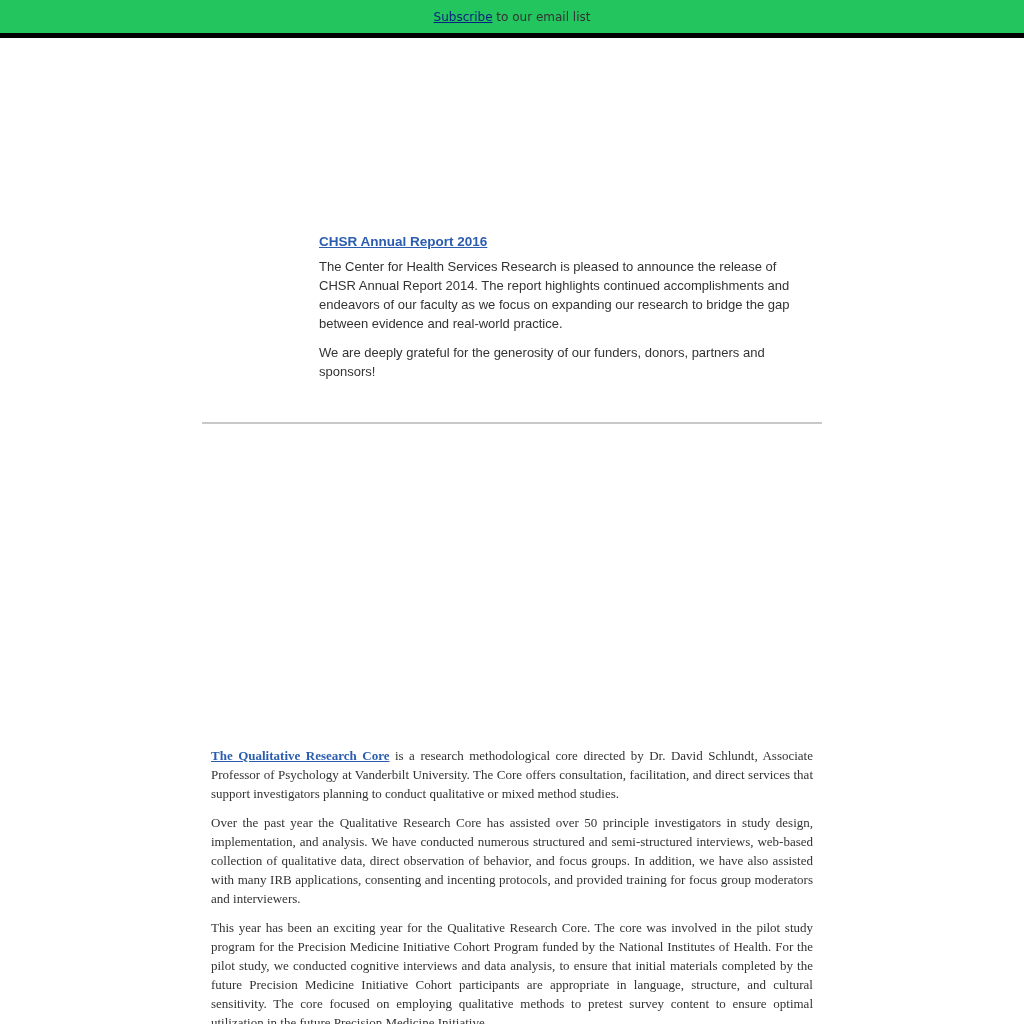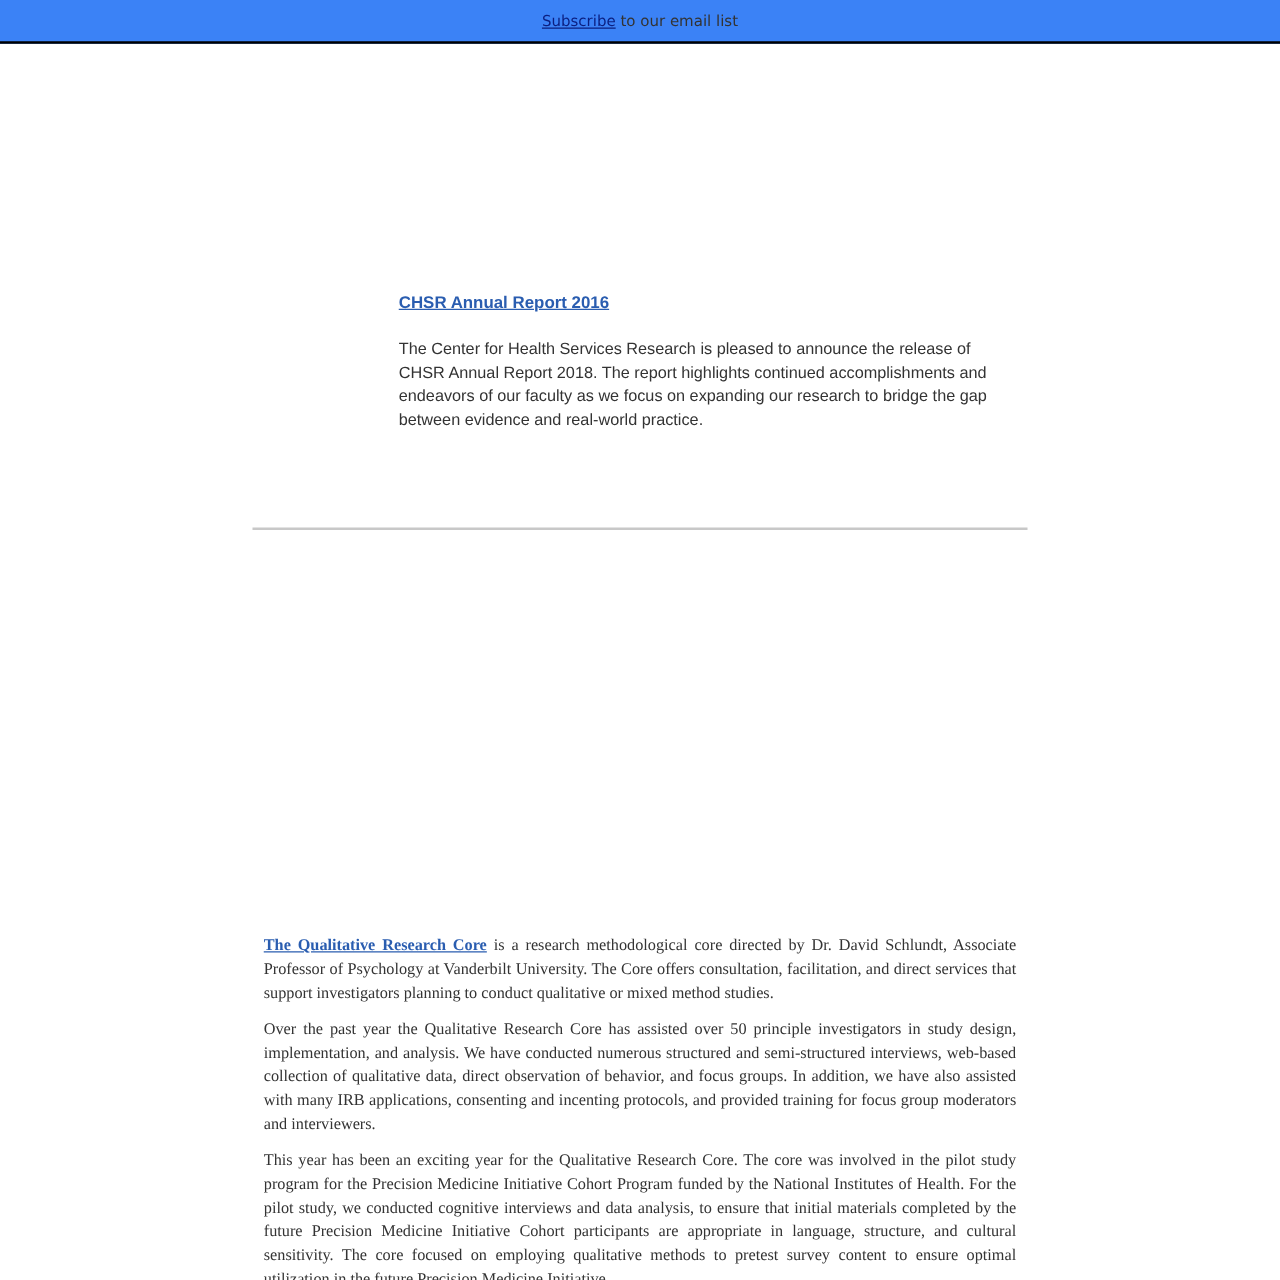--- a/index.html
+++ b/index.html
@@ -1,36 +1,37 @@
 <!DOCTYPE html>
 <html><head>
 <meta charset="utf-8">
 <style>
   html, body { margin: 0; padding: 0; background: #ffffff; }
   body { width: 1024px; height: 1024px; overflow: hidden; position: relative; font-family: "Liberation Sans", sans-serif; color: #333333; }
-  .topbar { position: absolute; left: 0; top: 0; width: 1024px; height: 33px; background: #3b82f6; border-bottom: 2px solid #000000; text-align: center; font-family: "DejaVu Sans", sans-serif; font-size: 12px; line-height: 34px; color: #333; }
+  .topbar { position: absolute; left: 0; top: 0; width: 1024px; height: 33px; background: #22c55e; border-bottom: 5px solid #000000; text-align: center; font-family: "DejaVu Sans", sans-serif; font-size: 12px; line-height: 34px; color: #333; }
   .topbar a { color: #1a0dab; color: #0b1f80; text-decoration: underline; }
   .section1 { position: absolute; left: 319px; top: 232px; width: 490px; font-size: 13px; line-height: 19px; }
-  .title-link { font-weight: bold; font-size: 13.5px; color: #2a5db0; text-decoration: underline; display: inline-block; margin-bottom: 18px; }
+  .title-link { font-weight: bold; font-size: 13.5px; color: #2a5db0; text-decoration: underline; display: inline-block; margin-bottom: 6px; }
   .section1 p { margin: 0 0 10px 0; }
   .divider { position: absolute; left: 202px; top: 422px; width: 620px; height: 2px; background: #c8c8c8; }
   .section2 { position: absolute; left: 211px; top: 746px; width: 602px; font-size: 13px; line-height: 19px; text-align: justify; }
   .section2 p { margin: 0 0 10px 0; font-family: Liberation Serif, serif; }
   .section2 a { color: #2a5db0; font-weight: bold; text-decoration: underline; }
 </style>
 </head>
 <body>
 
 <div class="topbar">
   <a href="#">Subscribe</a><span> to our email list</span>
 </div>
 
 <div class="section1">
   <a href="#" class="title-link">CHSR Annual Report 2016</a>
-  <p>The Center for Health Services Research is pleased to announce the release of CHSR Annual Report 2018. The report highlights continued accomplishments and endeavors of our faculty as we focus on expanding our research to bridge the gap between evidence and real-world practice.</p>
+  <p>The Center for Health Services Research is pleased to announce the release of CHSR Annual Report 2014. The report highlights continued accomplishments and endeavors of our faculty as we focus on expanding our research to bridge the gap between evidence and real-world practice.</p>
+  <p>We are deeply grateful for the generosity of our funders, donors, partners and sponsors!</p>
 </div>
 
 <div class="divider"></div>
 
 <div class="section2">
   <p><a href="#">The Qualitative Research Core</a><span> is a research methodological core directed by Dr. David Schlundt, Associate Professor of Psychology at Vanderbilt University.  The Core offers consultation, facilitation, and direct services that support investigators planning to conduct qualitative or mixed method studies.</span></p>
   <p>Over the past year the Qualitative Research Core has assisted over 50 principle investigators in study design, implementation, and analysis. We have conducted numerous structured and semi-structured interviews, web-based collection of qualitative data, direct observation of behavior, and focus groups. In addition, we have also assisted with many IRB applications, consenting and incenting protocols, and provided training for focus group moderators and interviewers.</p>
   <p>This year has been an exciting year for the Qualitative Research Core. The core was involved in the pilot study program for the Precision Medicine Initiative Cohort Program funded by the National Institutes of Health.  For the pilot study, we conducted cognitive interviews and data analysis, to ensure that initial materials completed by the future Precision Medicine Initiative Cohort participants are appropriate in language, structure, and cultural sensitivity. The core focused on employing qualitative methods to pretest survey content to ensure optimal utilization in the future Precision Medicine Initiative</p>
 </div>
 

